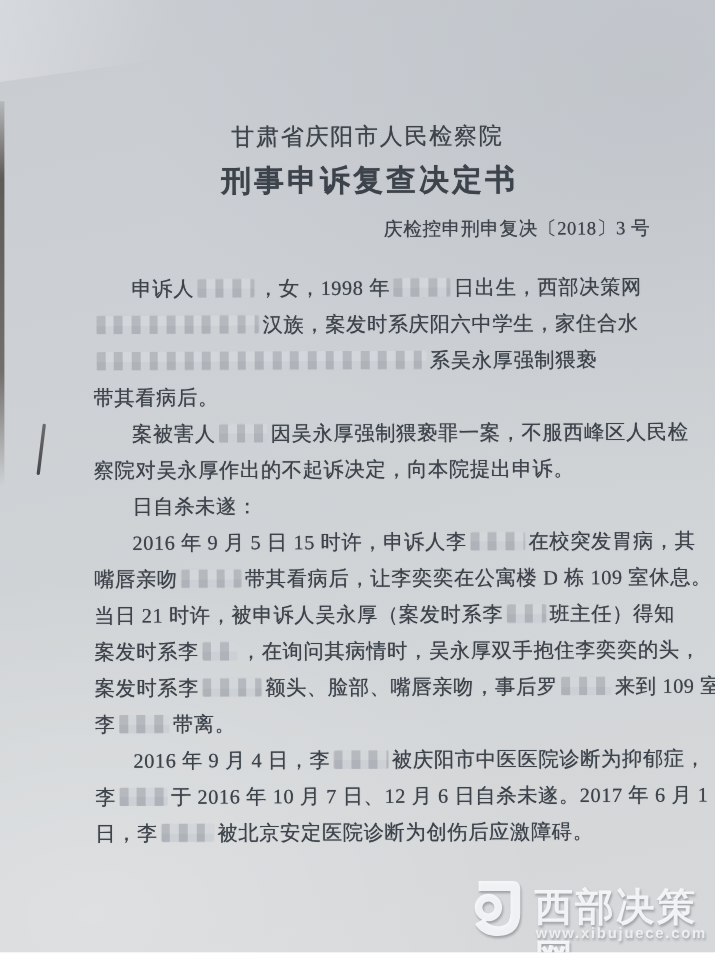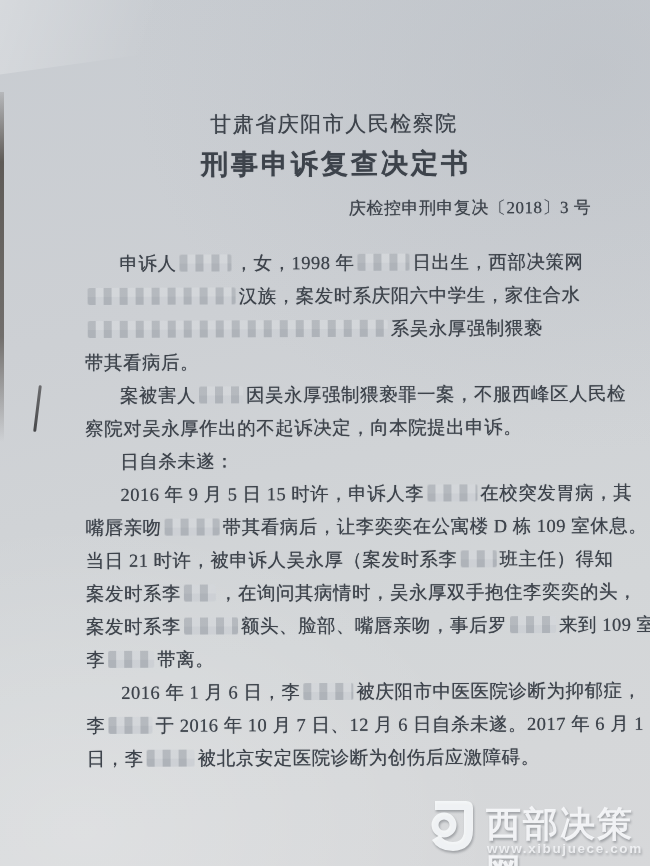--- a/index.html
+++ b/index.html
@@ -98,21 +98,21 @@
         <div class="line"><span>带其看病后。</span></div>
         <div class="line indent"><span>案被害人</span><span class="redact" style="width: 44px;"></span><span>因吴永厚强制猥亵罪一案，不服西峰区人民检</span></div>
         <div class="line"><span>察院对吴永厚作出的不起诉决定，向本院提出申诉。</span></div>
         <div class="line indent"><span>日自杀未遂：</span></div>
         <div class="line indent"><span>2016 年 9 月 5 日 15 时许，申诉人李</span><span class="redact" style="width: 50px;"></span><span>在校突发胃病，其</span></div>
         <div class="line"><span>嘴唇亲吻</span><span class="redact" style="width: 55px;"></span><span>带其看病后，让李奕奕在公寓楼 D 栋 109 室休息。</span></div>
         <div class="line"><span>当日 21 时许，被申诉人吴永厚（案发时系李</span><span class="redact" style="width: 36px;"></span><span>班主任）得知</span></div>
         <div class="line"><span>案发时系李</span><span class="redact" style="width: 32px;"></span><span>，在询问其病情时，吴永厚双手抱住李奕奕的头，</span></div>
         <div class="line"><span>案发时系李</span><span class="redact" style="width: 54px;"></span><span>额头、脸部、嘴唇亲吻，事后罗</span><span class="redact" style="width: 46px;"></span><span>来到 109 室将</span></div>
         <div class="line"><span>李</span><span class="redact" style="width: 46px;"></span><span>带离。</span></div>
-        <div class="line indent"><span>2016 年 1 月 6 日，李</span><span class="redact" style="width: 50px;"></span><span>被庆阳市中医医院诊断为抑郁症，</span></div>
+        <div class="line indent"><span>2016 年 9 月 4 日，李</span><span class="redact" style="width: 50px;"></span><span>被庆阳市中医医院诊断为抑郁症，</span></div>
         <div class="line"><span>李</span><span class="redact" style="width: 44px;"></span><span>于 2016 年 10 月 7 日、12 月 6 日自杀未遂。2017 年 6 月 1</span></div>
         <div class="line"><span>日，李</span><span class="redact" style="width: 48px;"></span><span>被北京安定医院诊断为创伤后应激障碍。</span></div>
       </div>
   </div>
 
   <div class="watermark">
     <svg class="wm-logo" width="64" height="64" viewBox="0 0 64 64">
       <g fill="none" stroke="rgba(246,248,250,0.92)">
         <path d="M13 7 H44 Q51 7 51 14 V36 Q51 56 31 57 Q16 57 10 46 L18 41 Q22 48 31 48 Q42 48 42 36 V16 H13 Z" fill="rgba(246,248,250,0.92)" stroke="none"></path>
         <circle cx="22" cy="31" r="9" stroke-width="7"></circle>

